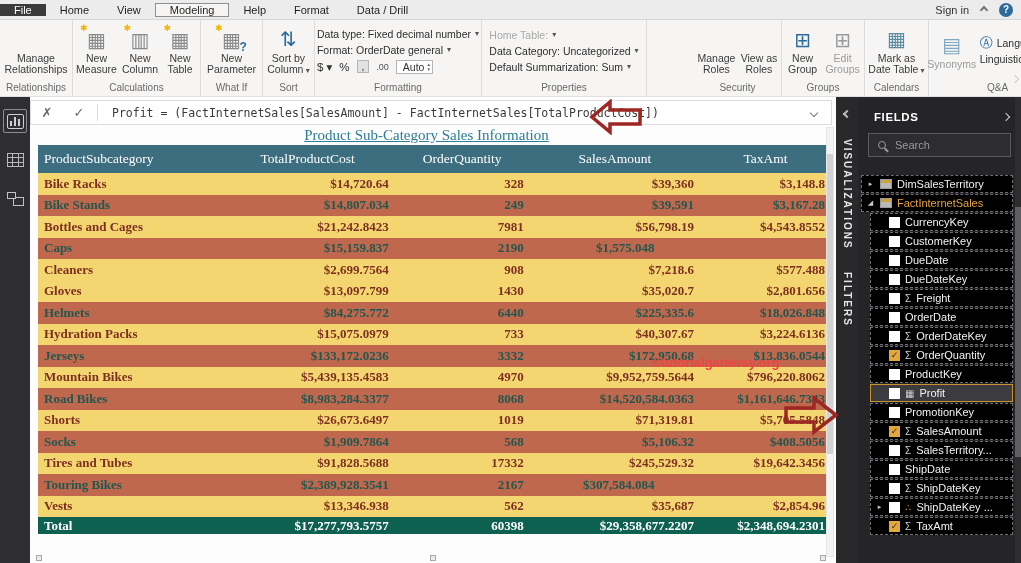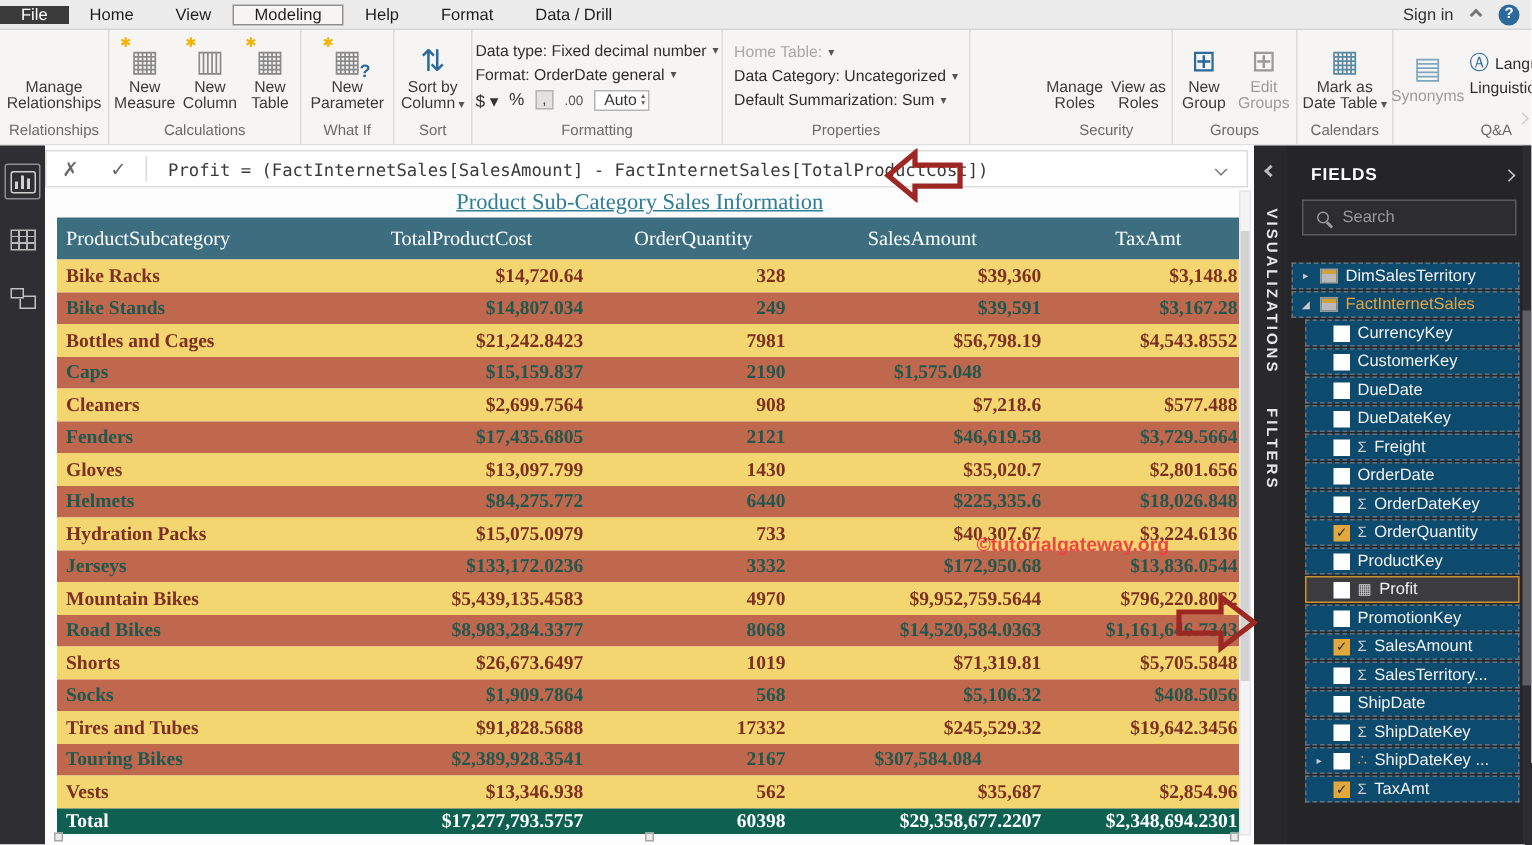--- a/index.html
+++ b/index.html
@@ -85,21 +85,21 @@
 .strip{position:absolute;left:836px;top:97px;width:22px;height:466px;background:#29292c;display:flex;flex-direction:column;align-items:center;padding-top:14px}
 .vtext{writing-mode:vertical-rl;color:#e6e6e6;font-size:10px;letter-spacing:2px;margin-top:22px;font-weight:bold}
 
 
 .fields{position:absolute;left:858px;top:97px;width:163px;height:466px;background:#252528;color:#eee;overflow:hidden}
 .fp-header{display:flex;align-items:center;justify-content:space-between;padding:14px 12px 10px 16px;font-size:11.5px;letter-spacing:.6px;color:#fff;font-weight:bold}
 .fp-search{margin:0 10px 12px;background:#2d2d30;border:1px solid #5a5a5a;height:24px;display:flex;align-items:center;gap:9px;padding:0 9px;color:#9a9a9a}
 .mag{width:8px;height:8px;border:1.5px solid #9a9a9a;border-radius:50%;position:relative;flex:none}
 .mag::after{content:"";position:absolute;width:5px;height:1.5px;background:#9a9a9a;transform:rotate(45deg);right:-4px;bottom:-2px}
 .fp-list{padding:6px 8px 0 3px}
-.f-row{display:flex;align-items:center;height:18px;margin-bottom:1px;background:#0c4a6e;border:1px dashed #6e6e72;padding-left:4px;gap:5px;font-size:11px;color:#f2f2f2;white-space:nowrap;overflow:hidden}
+.f-row{display:flex;align-items:center;height:18px;margin-bottom:1px;background:#000000;border:1px dashed #6e6e72;padding-left:4px;gap:5px;font-size:11px;color:#f2f2f2;white-space:nowrap;overflow:hidden}
 .f-row:not(.f-table){margin-left:9px}
 .f-exp{width:9px;font-size:7px;color:#c9c9c9;text-align:center;flex:none}
 .i-tbl{width:12px;height:10px;border:1px solid #9a9a9a;background:linear-gradient(#cda43c 0 3px,#b9b9b9 3px);flex:none}
 .f-check{width:11px;height:11px;background:#fff;flex:none}
 .f-check.on{background:#e2a83d;color:#2b2b2b;font-size:9px;line-height:11px;text-align:center}
 .f-sigma,.f-calc{font-size:10px;color:#cfcfcf;flex:none}
 .f-hier{color:#e2a83d;font-size:10px;flex:none}
 .f-sel{border:1px solid #c8932f;background:#3c3c40}
 .f-orange{color:var(--accent-orange)}
 .fp-scroll{position:absolute;right:0;top:0;width:6px;height:466px;background:#2d2d30}
@@ -367,27 +367,20 @@
           <div class="t-cell num" style="width: 17%;">2190</div>
           <div class="t-cell num" style="width: 16.5%;">$1,575.048</div>
         </div>
         <div class="t-row t-yellow">
           <div class="t-cell" style="width: 23%;">Cleaners</div>
           <div class="t-cell num" style="width: 22%;">$2,699.7564</div>
           <div class="t-cell num" style="width: 17%;">908</div>
           <div class="t-cell num" style="width: 21.5%;">$7,218.6</div>
           <div class="t-cell num" style="width: 16.5%;">$577.488</div>
         </div>
-        <div class="t-row t-red">
-          <div class="t-cell" style="width: 23%;">Fenders</div>
-          <div class="t-cell num" style="width: 22%;">$17,435.6805</div>
-          <div class="t-cell num" style="width: 17%;">2121</div>
-          <div class="t-cell num" style="width: 21.5%;">$46,619.58</div>
-          <div class="t-cell num" style="width: 16.5%;">$3,729.5664</div>
-        </div>
         <div class="t-row t-yellow">
           <div class="t-cell" style="width: 23%;">Gloves</div>
           <div class="t-cell num" style="width: 22%;">$13,097.799</div>
           <div class="t-cell num" style="width: 17%;">1430</div>
           <div class="t-cell num" style="width: 21.5%;">$35,020.7</div>
           <div class="t-cell num" style="width: 16.5%;">$2,801.656</div>
         </div>
         <div class="t-row t-red">
           <div class="t-cell" style="width: 23%;">Helmets</div>
           <div class="t-cell num" style="width: 22%;">$84,275.772</div>

